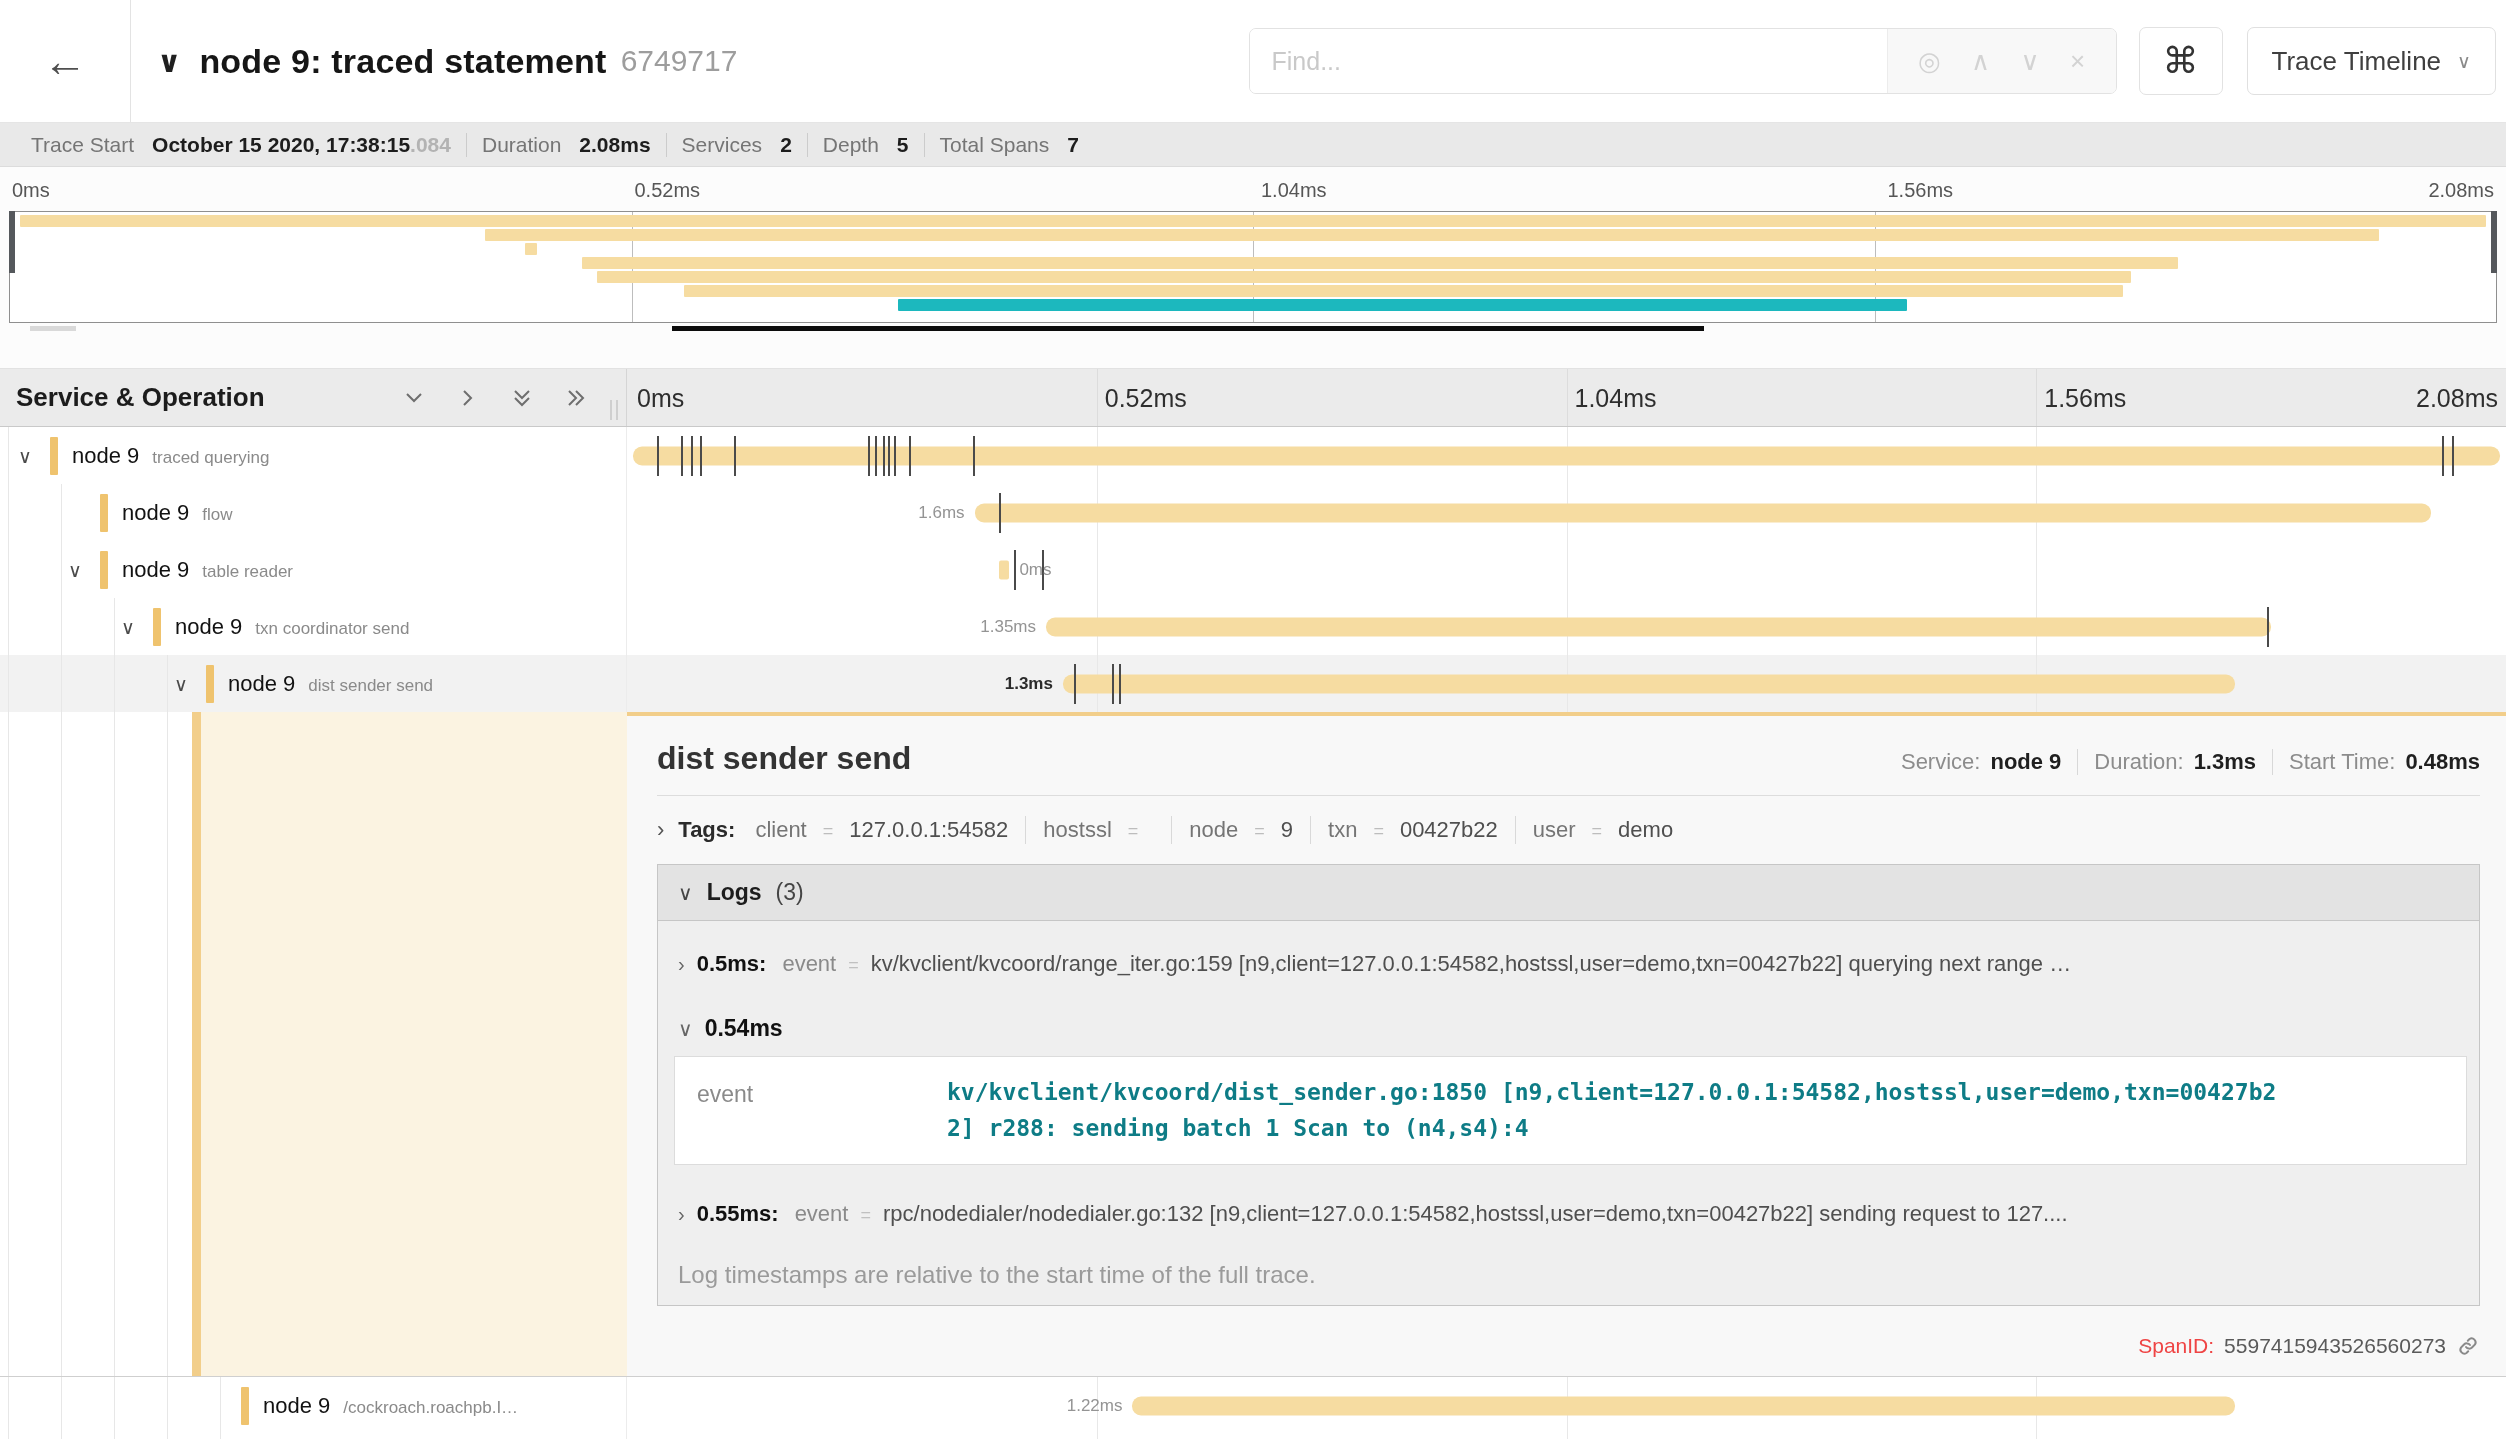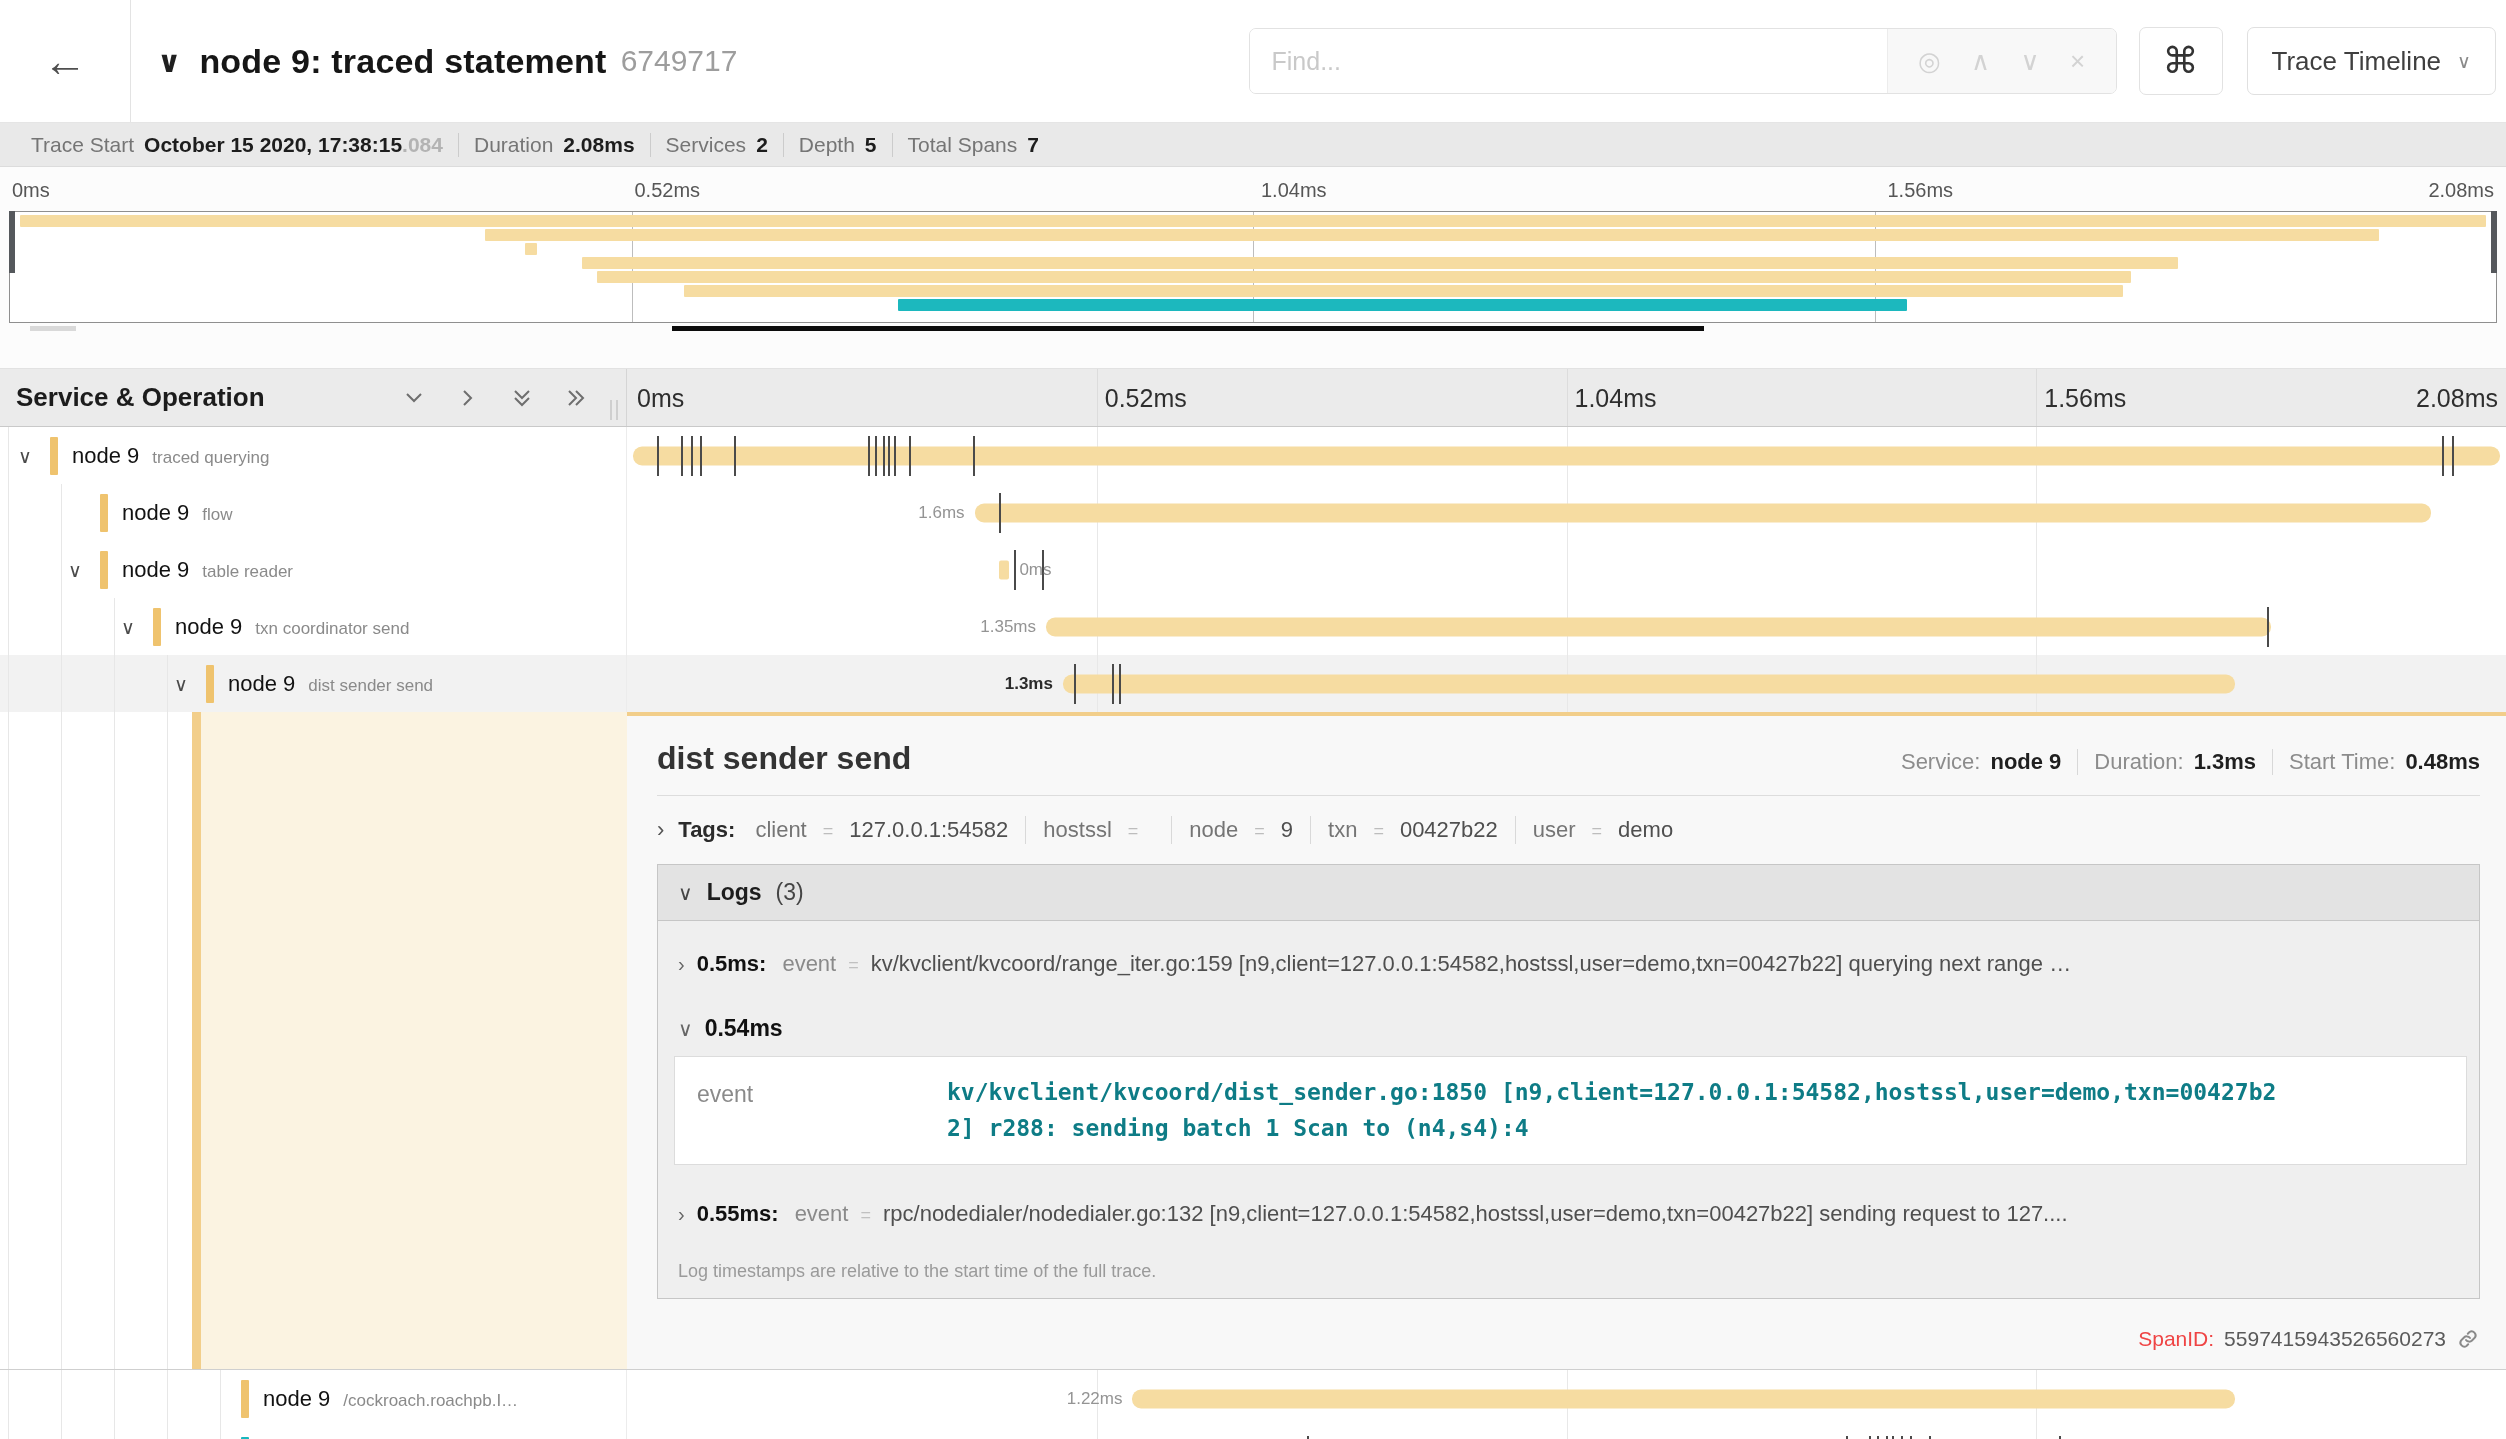--- a/index.html
+++ b/index.html
@@ -19,21 +19,21 @@
   .find-input{flex:1;border:none;outline:none;padding:0 22px;font-size:25px;color:#444;font-family:inherit;background:#fff;}
   .find-input::placeholder{color:#c9c9c9;}
   .find-icons{width:228px;flex:none;background:#f8f8f8;border-left:1px solid #ececec;display:flex;align-items:center;justify-content:space-evenly;}
   .find-ic{font-size:26px;color:#d3d3d3;cursor:pointer;line-height:1;}
   .cmd-btn{width:82px;height:66px;margin-left:22px;flex:none;border:1px solid #e2e2e2;border-radius:7px;display:flex;align-items:center;justify-content:center;font-size:36px;color:#333;background:#fff;cursor:pointer;}
   .view-btn{height:66px;margin-left:24px;margin-right:10px;flex:none;padding:0 24px;border:1px solid #e0e0e0;border-radius:7px;display:flex;align-items:center;gap:16px;font-size:26px;color:#3f3f3f;background:#fff;cursor:pointer;}
   .view-chev{font-size:19px;color:#8a8a8a;}
 
   
   .metabar{height:43px;background:#e9e9e9;border-bottom:1px solid #dcdcdc;display:flex;align-items:center;padding-left:16px;font-size:21px;}
-  .meta-item{display:flex;align-items:baseline;gap:10px;padding:0 15px;}
+  .meta-item{display:flex;align-items:baseline;gap:18px;padding:0 15px;}
   .meta-label{color:#757575;}
   .meta-value{color:#1d1d1d;font-weight:700;}
   .meta-frac{color:#b3b3b3;text-align:center;}
   .meta-sep{width:1px;height:24px;background:#cccccc;align-self:center;}
 
   
   .minimap{position:relative;height:201px;background:#fcfcfc;border-bottom:1px solid #e2e2e2;}
   .mm-ticks{position:relative;height:42px;font-size:20px;color:#565656;}
   .mm-tick{position:absolute;top:12px;}
   .mm-t0{left:12px;}.mm-t1{left:calc(25% + 8px);}.mm-t2{left:calc(50% + 8px);}.mm-t3{left:calc(75% + 8px);}.mm-t4{right:12px;}
@@ -108,21 +108,21 @@
   .log-row{display:flex;align-items:baseline;gap:12px;padding:24px 10px;font-size:22px;cursor:pointer;}
   .log-chev{color:#666;font-size:20px;flex:none;}
   .log-time{font-weight:700;color:#111;flex:none;margin-right:4px;}
   .log-k{color:#8a8a8a;flex:none;}
   .log-eq{color:#c0c0c0;font-size:18px;flex:none;}
   .log-v{color:#4f4f4f;white-space:nowrap;overflow:hidden;text-overflow:ellipsis;flex:1;min-width:0;}
   .log-exp-head{display:flex;align-items:baseline;gap:12px;padding:14px 10px 12px;font-size:23px;cursor:pointer;}
   .event-box{background:#fff;border:1px solid #dcdcdc;margin:2px 2px 12px 6px;padding:18px 22px;display:flex;}
   .ev-key{width:250px;flex:none;color:#8a8a8a;font-size:23px;padding-top:6px;}
   .ev-val{font-family:"DejaVu Sans Mono","Liberation Mono",monospace;font-weight:700;color:#0e7c86;font-size:23px;line-height:1.55;max-width:1350px;word-break:break-all;}
-  .logs-note{color:#9a9a9a;font-size:18px;padding:10px 10px 6px;}
+  .logs-note{color:#9a9a9a;font-size:24px;padding:10px 10px 6px;}
   .spanid-row{display:flex;justify-content:flex-end;align-items:center;gap:10px;margin-top:28px;font-size:21px;}
   .spanid-label{color:#ef4444;}
   .spanid-val{color:#5a5a5a;}
   .link-icon{display:flex;cursor:pointer;}
 </style>
 </head>
 <body>
 
 <div class="app">
 

